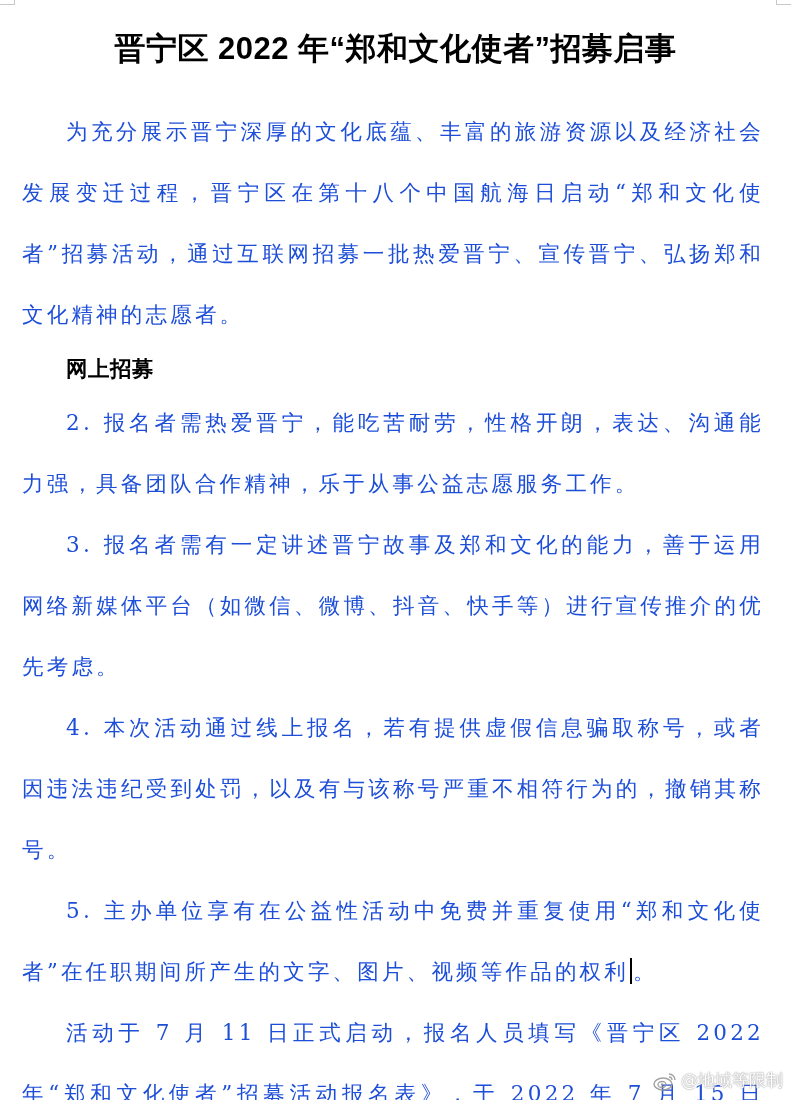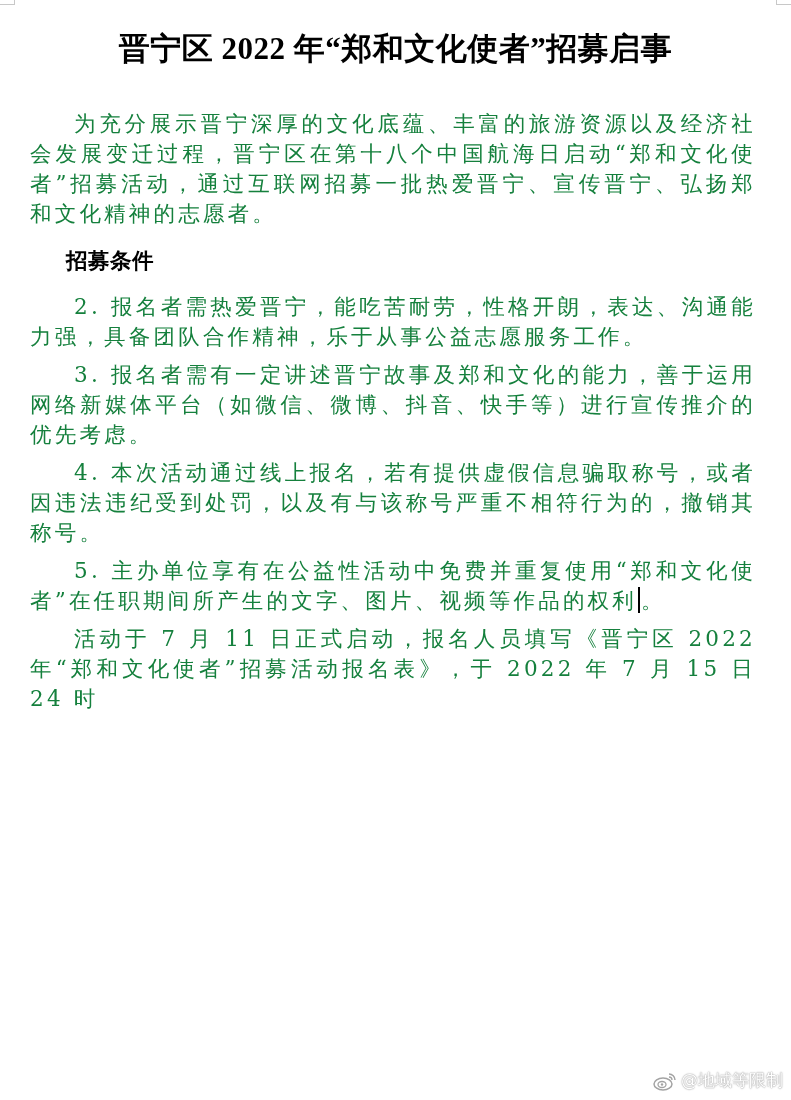--- a/index.html
+++ b/index.html
@@ -24,43 +24,43 @@
     }
     .corner-mark.left { left: 0; border-right: 1px solid #c8c8c8; }
     .corner-mark.right { right: 0; border-left: 1px solid #c8c8c8; }
 
     .title {
       position: absolute;
       top: 6px;
       left: 0;
       width: 791px;
       text-align: center;
-      font-family: Liberation Serif, serif;
+      font-family: Liberation Sans, sans-serif;
       font-weight: bold;
       font-size: 31px;
       line-height: 44px;
       letter-spacing: 0.5px;
       color: #000;
     }
 
     .doc-body {
       position: absolute;
       left: 22px;
       top: 101px;
       width: 742px;
     }
     .para {
       font-size: 21.5px;
-      line-height: 30px;
+      line-height: 61px;
       text-indent: 44px;
       text-align: justify;
       text-align-last: left;
       letter-spacing: 3.2px;
-      margin: 8px;
-      color: #15803d;
+      margin: 0;
+      color: #1d4ed8;
     }
     .heading {
       font-family: "DejaVu Sans", "Liberation Sans", sans-serif;
       font-weight: bold;
       font-size: 21.5px;
       line-height: 47px;
       text-indent: 44px;
       margin: 0;
       color: #000;
       letter-spacing: 0.5px;
@@ -96,21 +96,21 @@
 <body>
 
 <div class="corner-mark left"></div>
 <div class="corner-mark right"></div>
 
 <h1 class="title">晋宁区 2022 年“郑和文化使者”招募启事</h1>
 
 <div class="doc-body">
   <p class="para">为充分展示晋宁深厚的文化底蕴、丰富的旅游资源以及经济社会发展变迁过程，晋宁区在第十八个中国航海日启动“郑和文化使者”招募活动，通过互联网招募一批热爱晋宁、宣传晋宁、弘扬郑和文化精神的志愿者。</p>
 
-  <p class="heading">招募条件</p>
+  <p class="heading">网上招募</p>
   <p class="para">2. 报名者需热爱晋宁，能吃苦耐劳，性格开朗，表达、沟通能力强，具备团队合作精神，乐于从事公益志愿服务工作。</p>
   <p class="para">3. 报名者需有一定讲述晋宁故事及郑和文化的能力，善于运用网络新媒体平台（如微信、微博、抖音、快手等）进行宣传推介的优先考虑。</p>
   <p class="para">4. 本次活动通过线上报名，若有提供虚假信息骗取称号，或者因违法违纪受到处罚，以及有与该称号严重不相符行为的，撤销其称号。</p>
   <p class="para"><span>5. 主办单位享有在公益性活动中免费并重复使用“郑和文化使者”在任职期间所产生的文字、图片、视频等作品的权利</span><span class="cursor"></span><span>。</span></p>
 
   <p class="para">活动于 7 月 11 日正式启动，报名人员填写《晋宁区 2022 年“郑和文化使者”招募活动报名表》，于 2022 年 7 月 15 日 24 时</p>
 </div>
 
 <div class="watermark">
   <svg class="weibo-icon" viewBox="0 0 24 20">

